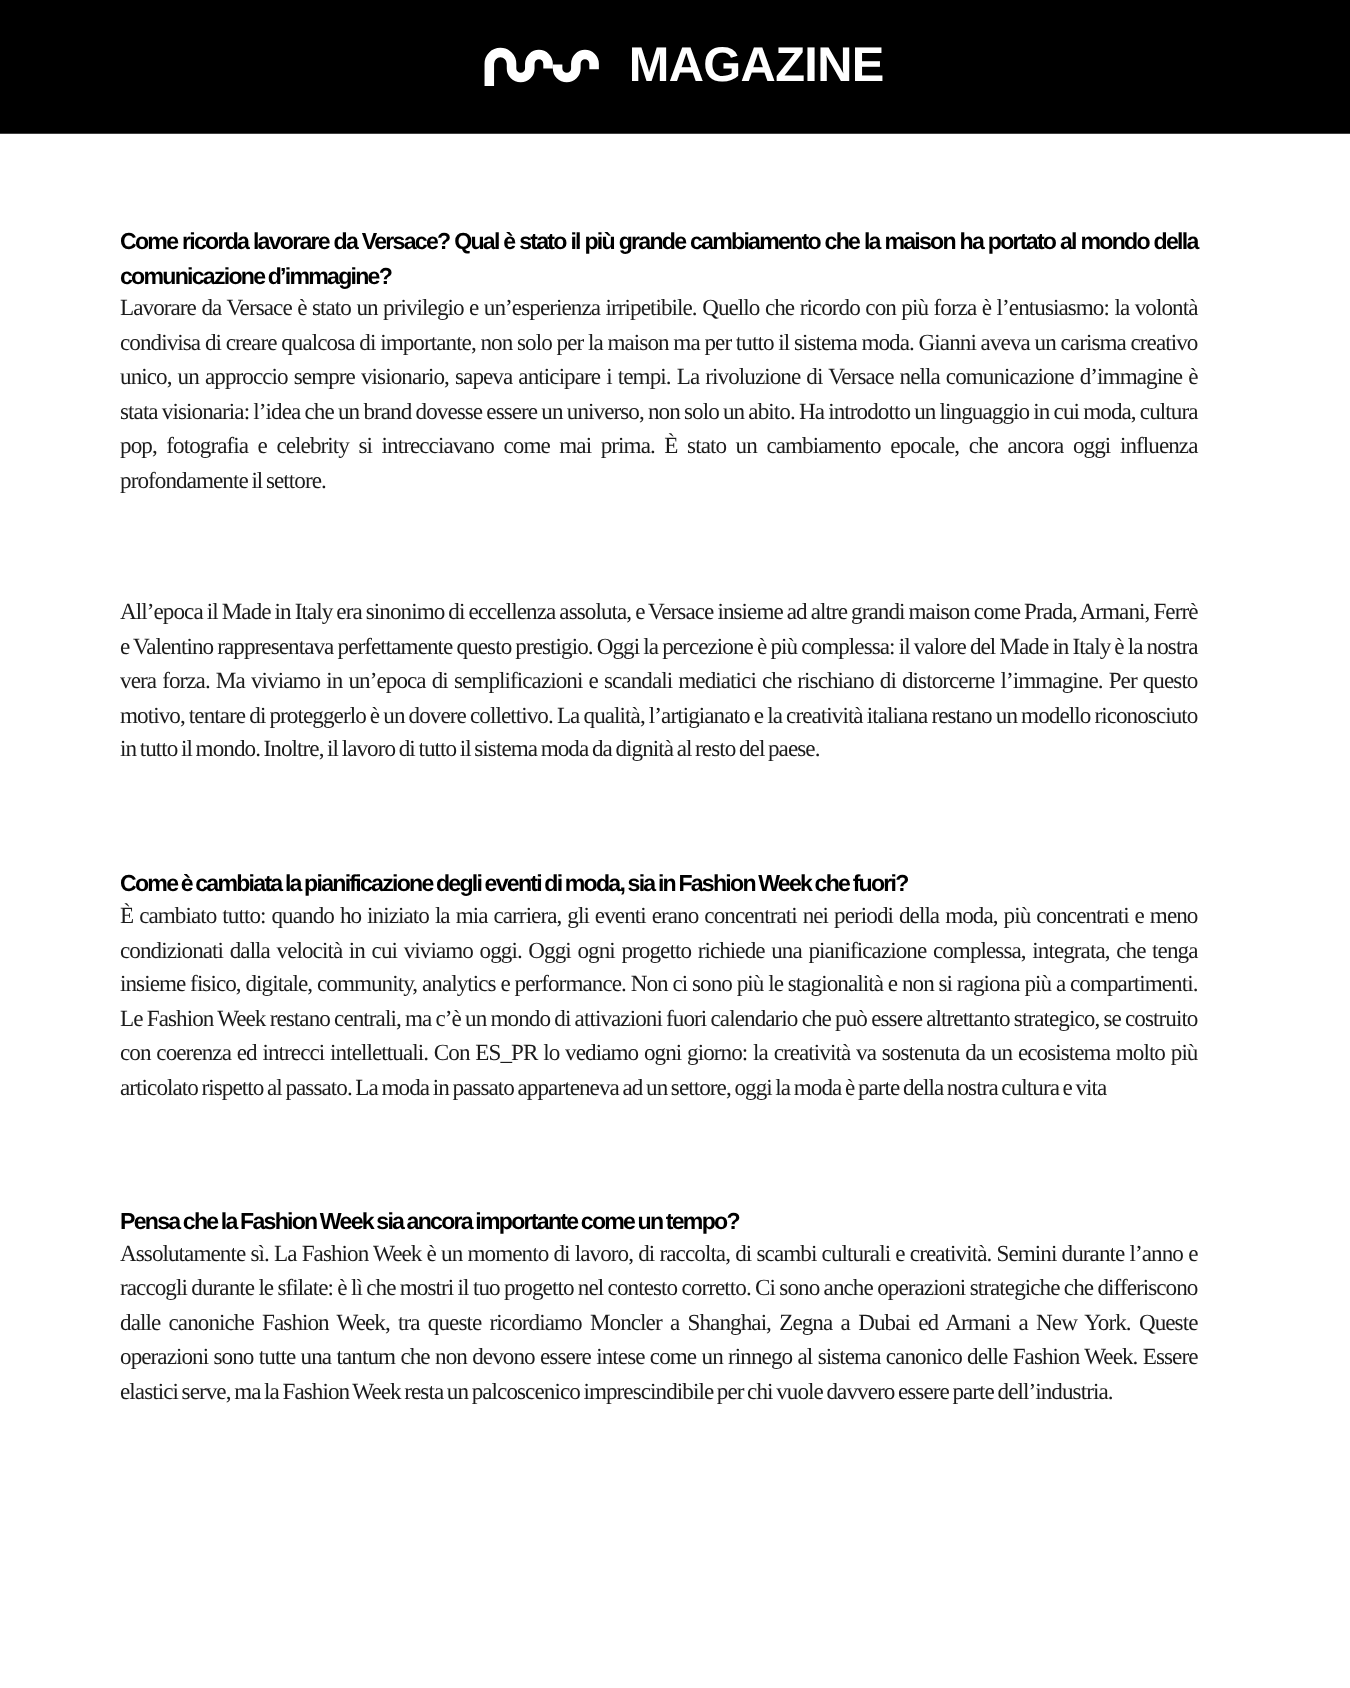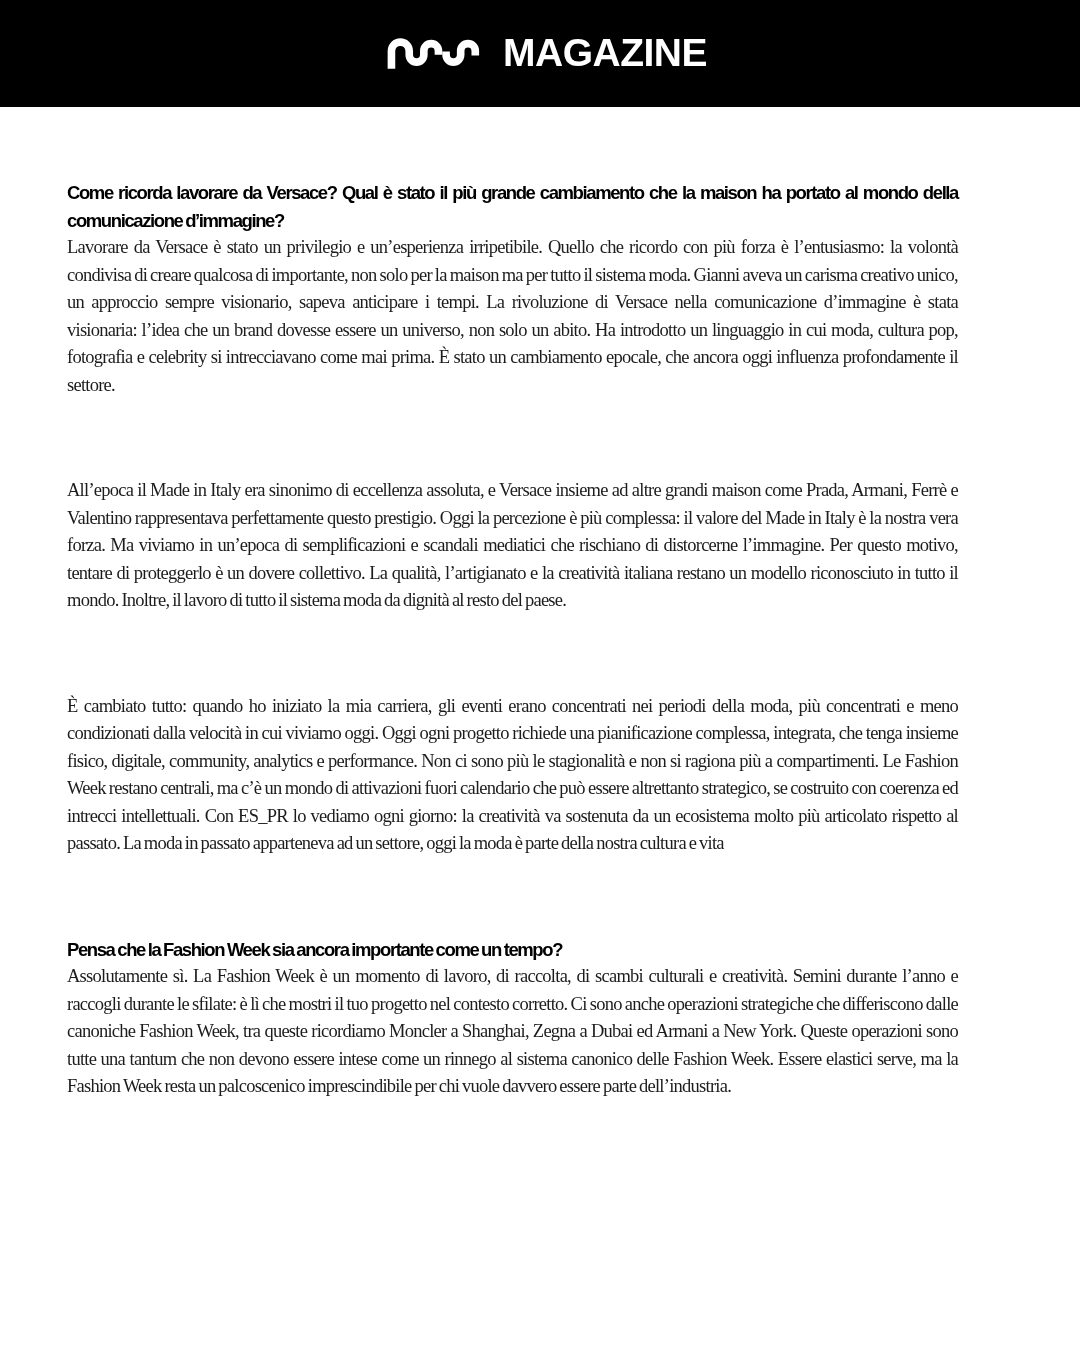--- a/index.html
+++ b/index.html
@@ -36,20 +36,21 @@
     color: #ffffff;
     font-size: 39px;
     font-weight: 700;
     letter-spacing: -0.5px;
     line-height: 1;
     transform: translateY(-1px);
   }
   
   .content {
     padding: 72px 122px 0 67px;
+    margin-left: 29px;
   }
   .qa-block {
     margin: 0 0 78px 0;
   }
   .qa-block:last-child {
     margin-bottom: 0;
   }
   .question {
     margin: 0;
     font-size: 18.5px;
@@ -92,20 +93,21 @@
   <section class="qa-block">
     <h2 class="question">Come ricorda lavorare da Versace? Qual è stato il più grande cambiamento che la maison ha portato al mondo della comunicazione d’immagine?</h2>
     <p class="answer">Lavorare da Versace è stato un privilegio e un’esperienza irripetibile. Quello che ricordo con più forza è l’entusiasmo: la volontà condivisa di creare qualcosa di importante, non solo per la maison ma per tutto il sistema moda. Gianni aveva un carisma creativo unico, un approccio sempre visionario, sapeva anticipare i tempi. La rivoluzione di Versace nella comunicazione d’immagine è stata visionaria: l’idea che un brand dovesse essere un universo, non solo un abito. Ha introdotto un linguaggio in cui moda, cultura pop, fotografia e celebrity si intrecciavano come mai prima. È stato un cambiamento epocale, che ancora oggi influenza profondamente il settore.</p>
   </section>
 
   <section class="qa-block">
     <p class="answer">All’epoca il Made in Italy era sinonimo di eccellenza assoluta, e Versace insieme ad altre grandi maison come Prada, Armani, Ferrè e Valentino rappresentava perfettamente questo prestigio. Oggi la percezione è più complessa: il valore del Made in Italy è la nostra vera forza. Ma viviamo in un’epoca di semplificazioni e scandali mediatici che rischiano di distorcerne l’immagine. Per questo motivo, tentare di proteggerlo è un dovere collettivo. La qualità, l’artigianato e la creatività italiana restano un modello riconosciuto in tutto il mondo. Inoltre, il lavoro di tutto il sistema moda da dignità al resto del paese.</p>
   </section>
 
   <section class="qa-block">
+    <h2 class="question">Come è cambiata la pianificazione degli eventi di moda, sia in Fashion Week che fuori?</h2>
     <p class="answer">È cambiato tutto: quando ho iniziato la mia carriera, gli eventi erano concentrati nei periodi della moda, più concentrati e meno condizionati dalla velocità in cui viviamo oggi. Oggi ogni progetto richiede una pianificazione complessa, integrata, che tenga insieme fisico, digitale, community, analytics e performance. Non ci sono più le stagionalità e non si ragiona più a compartimenti. Le Fashion Week restano centrali, ma c’è un mondo di attivazioni fuori calendario che può essere altrettanto strategico, se costruito con coerenza ed intrecci intellettuali. Con ES_PR lo vediamo ogni giorno: la creatività va sostenuta da un ecosistema molto più articolato rispetto al passato. La moda in passato apparteneva ad un settore, oggi la moda è parte della nostra cultura e vita</p>
   </section>
 
   <section class="qa-block">
     <h2 class="question">Pensa che la Fashion Week sia ancora importante come un tempo?</h2>
     <p class="answer">Assolutamente sì. La Fashion Week è un momento di lavoro, di raccolta, di scambi culturali e creatività. Semini durante l’anno e raccogli durante le sfilate: è lì che mostri il tuo progetto nel contesto corretto. Ci sono anche operazioni strategiche che differiscono dalle canoniche Fashion Week, tra queste ricordiamo Moncler a Shanghai, Zegna a Dubai ed Armani a New York. Queste operazioni sono tutte una tantum che non devono essere intese come un rinnego al sistema canonico delle Fashion Week. Essere elastici serve, ma la Fashion Week resta un palcoscenico imprescindibile per chi vuole davvero essere parte dell’industria.</p>
   </section>
 
 </main>
 

